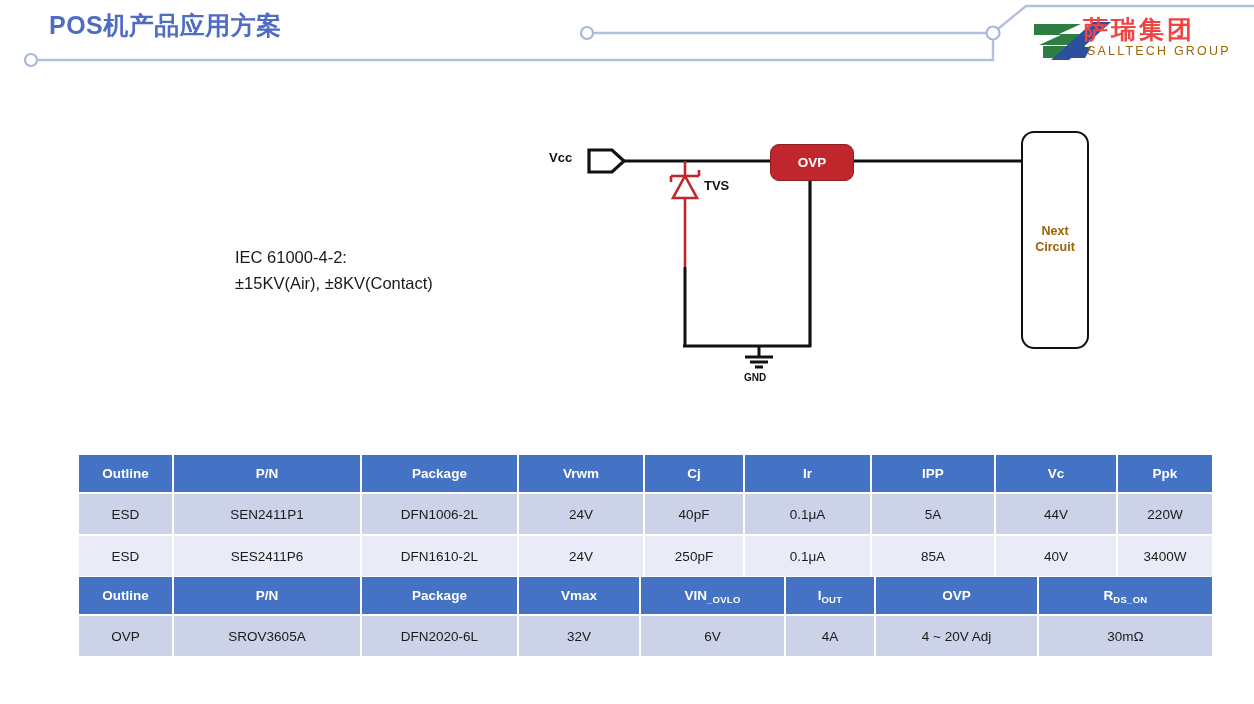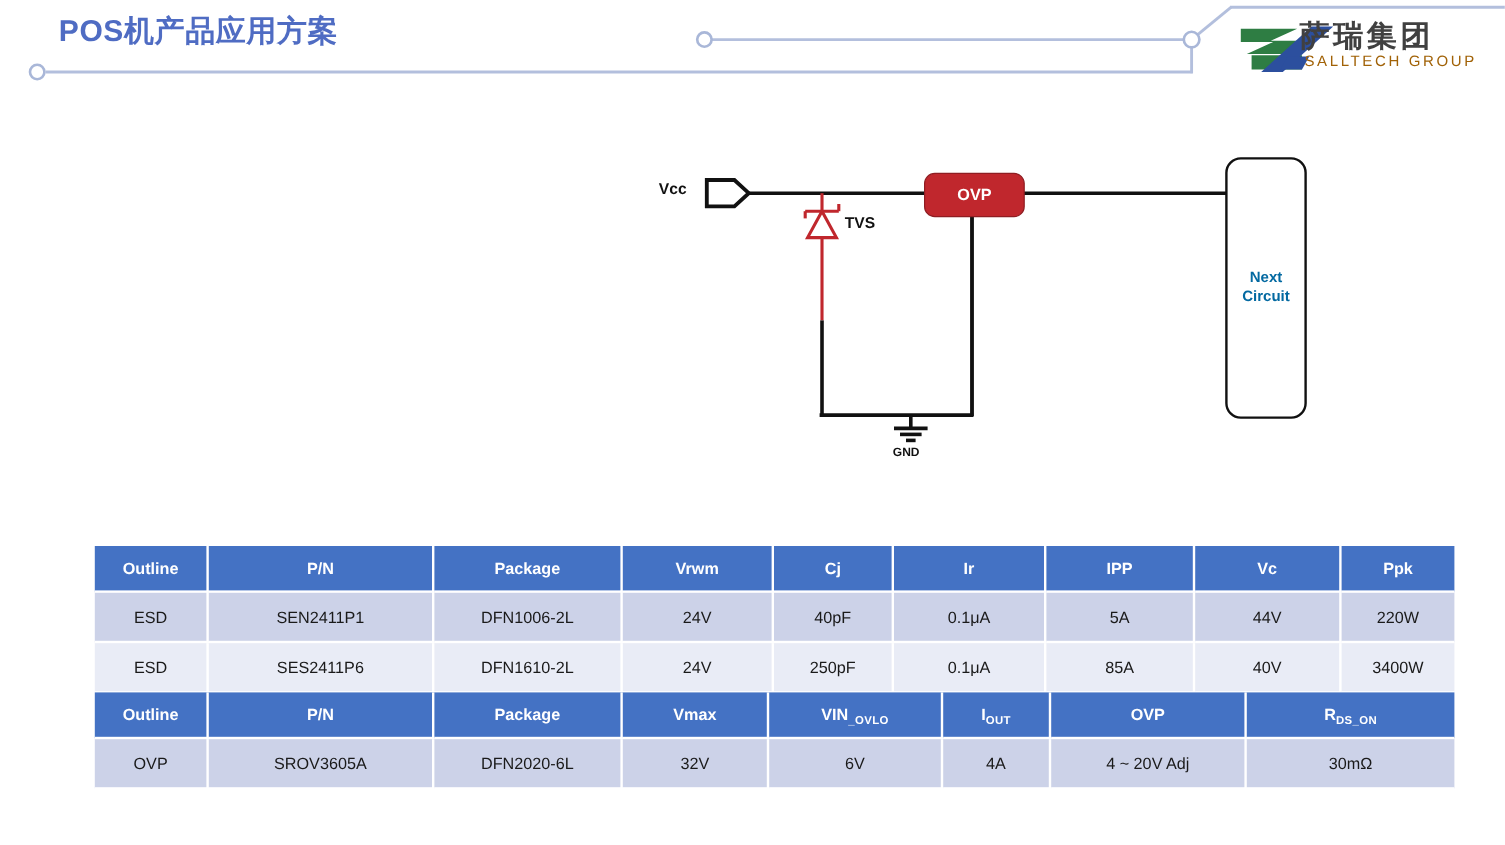--- a/index.html
+++ b/index.html
@@ -45,21 +45,21 @@
   #ovp-block{
     position:absolute;left:754px;top:144px;width:82px;height:35px;
     background:#c0272d;border:1.5px solid #8f1d22;border-radius:9px;
     color:#fff;font-size:13.5px;font-weight:bold;
     display:flex;align-items:center;justify-content:center;
   }
   #next-circuit-block{
     position:absolute;left:1005px;top:131px;width:64px;height:214px;
     border:2.2px solid #111;border-radius:13px;background:#fff;
     display:flex;align-items:center;justify-content:center;
-    font-size:12.5px;font-weight:bold;color:#0369a1;line-height:1.25;text-align:center;
+    font-size:12.5px;font-weight:bold;color:#a16207;line-height:1.25;text-align:center;
   }
 
   
   .spec-table{
     position:absolute;left:63px;border-collapse:collapse;
     table-layout:fixed;width:1133px;
   }
   #table-esd{top:455px;}
   #table-ovp{top:577px;}
   .spec-table th{
@@ -74,21 +74,21 @@
   }
   .spec-table td:last-child{border-right:none;}
   .spec-table tr.row-a td{background:#ccd2e8;}
   .spec-table tr.row-b td{background:#e9ecf6;}
   .spec-table sub{font-size:9.5px;vertical-align:baseline;position:relative;top:3px;letter-spacing:.3px;}
 
   
   #brand-logo{position:absolute;left:1013px;top:18px;width:232px;height:48px;}
   #brand-cn{
     position:absolute;left:1067px;top:13px;
-    font-size:25px;font-weight:bold;color:#404040;letter-spacing:3px;
+    font-size:25px;font-weight:bold;color:#ef4444;letter-spacing:3px;
     font-family:"DejaVu Sans",sans-serif;white-space:nowrap;
   }
   #brand-en{
     position:absolute;left:1071px;top:44px;
     font-size:12.5px;color:#a16207;letter-spacing:2.2px;white-space:nowrap;
   }
 </style>
 </head>
 <body>
 
@@ -111,20 +111,24 @@
     <polygon points="5,6 52,6 30,16 52,16 52,27 10,27 32,17 5,17" fill="#2e7d43"></polygon>
     <polygon points="14,28 56,28 56,40 14,40" fill="#2e7d43"></polygon>
     <polygon points="64,4 82,4 40,42 22,42" fill="#2c4f9e"></polygon>
     <polygon points="44,29 62,29 56,40 38,40" fill="#2c4f9e"></polygon>
   </svg>
   <div id="brand-cn">萨瑞集团</div>
   <div id="brand-en">SALLTECH GROUP</div>
 
 
 
+  <div id="iec-note">
+    <div>IEC 61000-4-2:</div>
+    <div>±15KV(Air), ±8KV(Contact)</div>
+  </div>
 
   <svg style="position:absolute;left:0;top:0;width:1254px;height:420px;" viewBox="0 0 1254 420">
 
     <polygon points="573,150 596,150 608,161 596,172 573,172" fill="#ffffff" stroke="#111111" stroke-width="3.2" stroke-linejoin="miter"></polygon>
 
     <line x1="607" y1="161" x2="756" y2="161" stroke="#111111" stroke-width="3"></line>
 
     <line x1="834" y1="161" x2="1007" y2="161" stroke="#111111" stroke-width="3"></line>
 
     <line x1="669" y1="161" x2="669" y2="267" stroke="#c0272d" stroke-width="2.6"></line>

